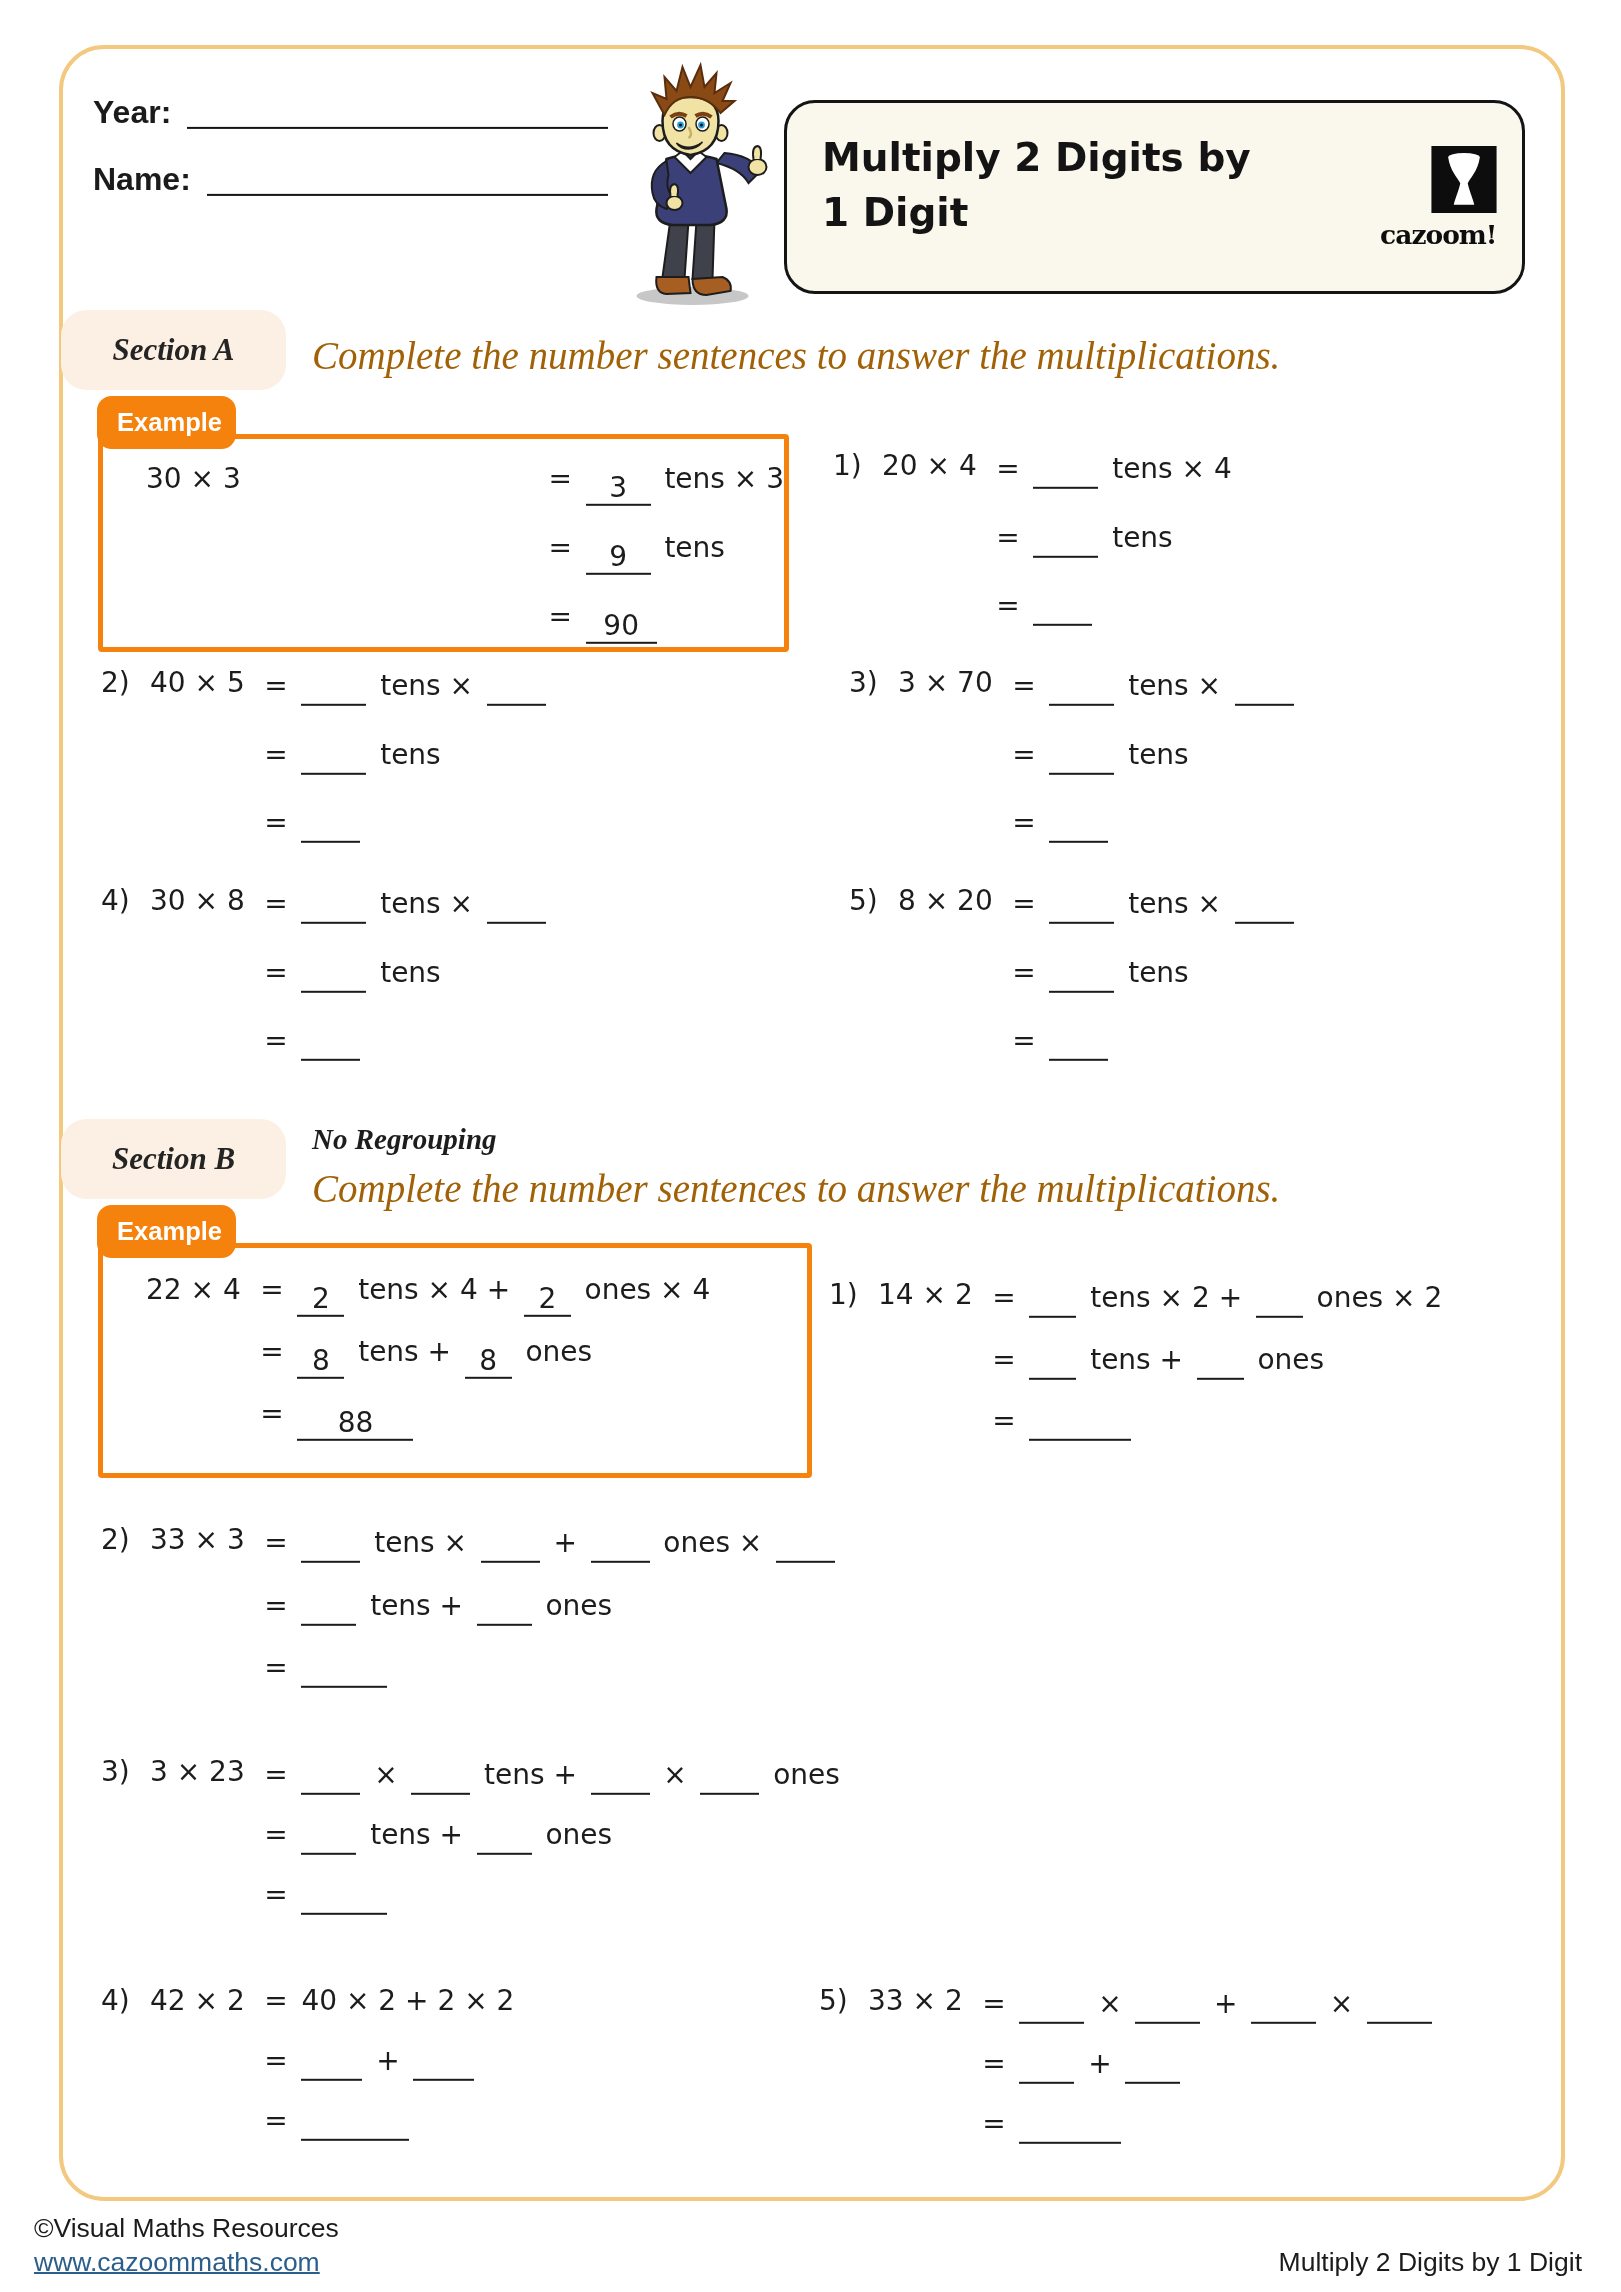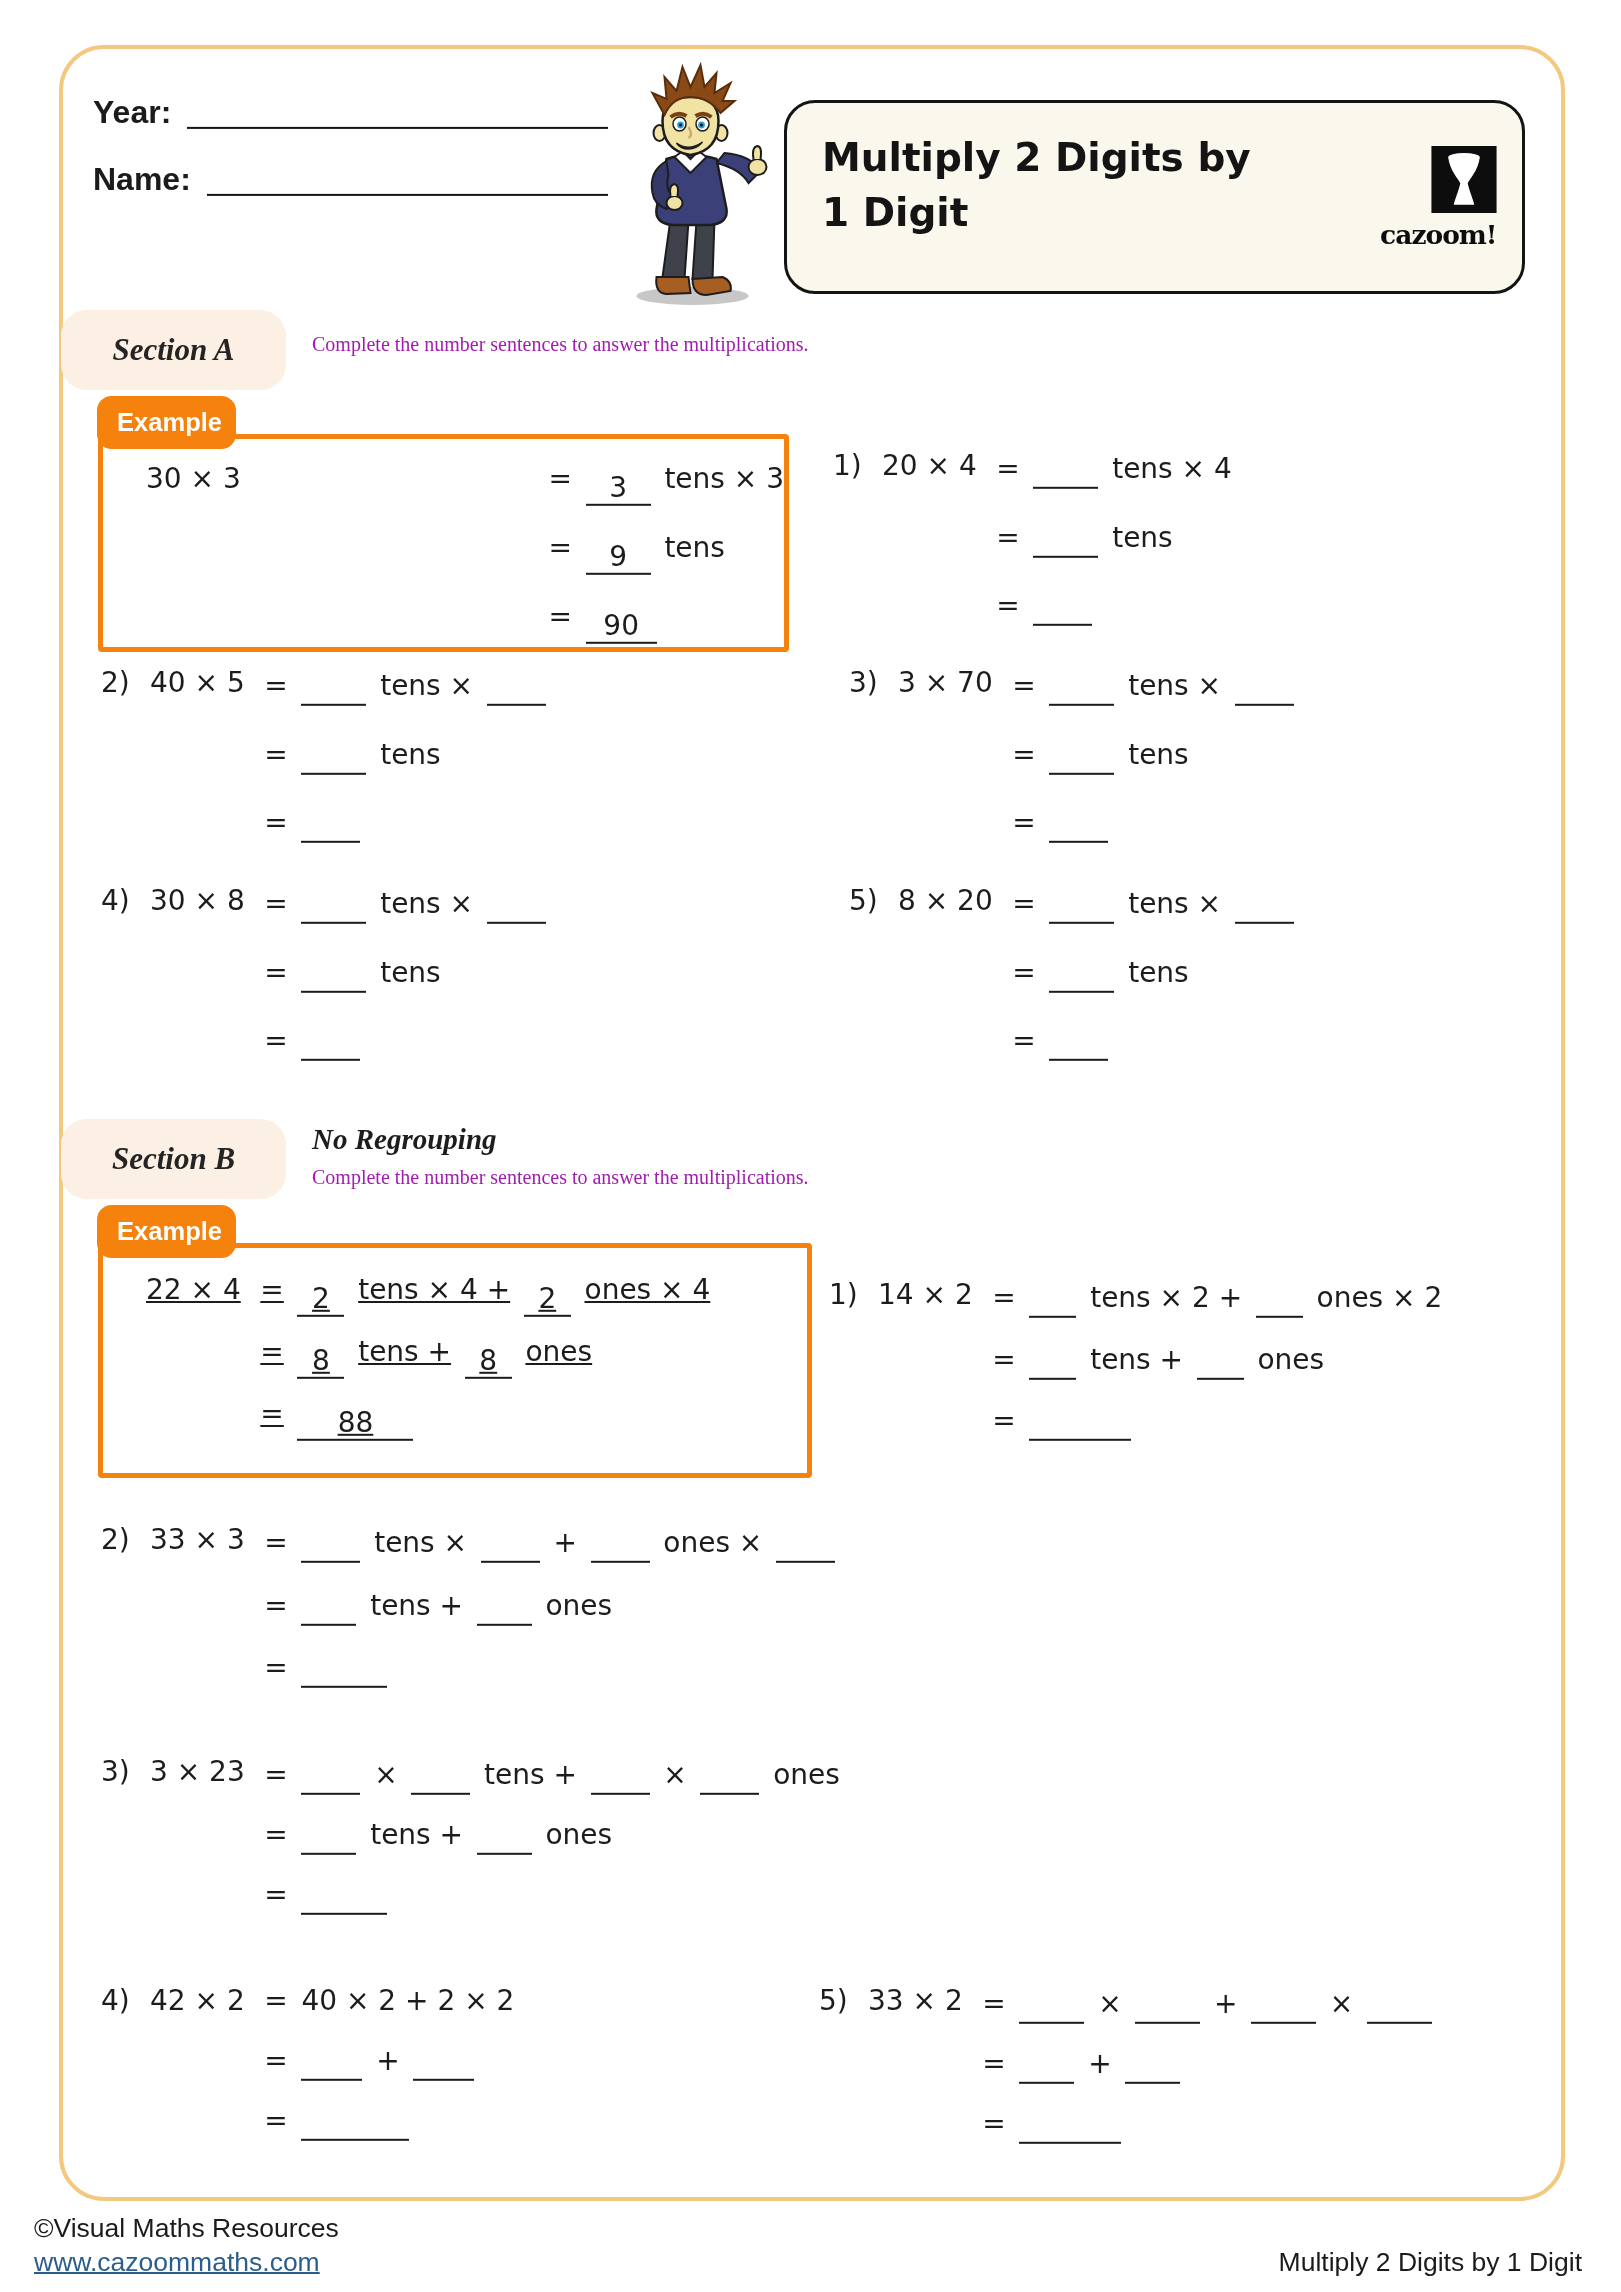--- a/index.html
+++ b/index.html
@@ -18,39 +18,39 @@
   .titlebox{position:absolute;left:784px;top:100px;width:735px;height:188px;background:#faf8ed;
             border:3.9px solid #141414;border-radius:31px;}
   .title-text{position:absolute;left:35px;top:27.4px;font-family:"DejaVu Sans",sans-serif;
               font-weight:bold;font-size:39px;line-height:55px;color:#141414;}
   .logo{position:absolute;right:25.5px;top:43px;width:131px;text-align:right;}
   .logo-word{font-family:"DejaVu Serif",serif;font-weight:bold;font-size:26.5px;letter-spacing:-1px;color:#0d0d0d;margin-top:2px;}
   
   .section-label{position:absolute;left:61px;width:225px;height:80px;background:#fcefe3;border-radius:25.5px;
                  display:flex;align-items:center;justify-content:center;
                  font-family:"Liberation Serif",serif;font-style:italic;font-weight:bold;font-size:31px;color:#242424;}
-  .instruction{position:absolute;font-family:"Liberation Serif",serif;font-size:20px;color:#a21caf;white-space:nowrap;}
+  .instruction{position:absolute;font-family:"Liberation Serif",serif;font-style:italic;font-size:39px;color:#a16207;white-space:nowrap;}
   .subtitle{position:absolute;font-family:"Liberation Serif",serif;font-style:italic;font-weight:bold;font-size:29px;color:#1d1d1d;}
   
   .exbox{position:absolute;border:5.9px solid #f5820d;background:#fff;border-radius:3.9px;}
   .extab{position:absolute;left:-5.9px;top:-43px;width:139px;height:53px;background:#f5820d;border-radius:14.7px;
          color:#fff;font-weight:bold;font-size:25.5px;display:flex;align-items:center;padding-left:20px;box-sizing:border-box;}
   
   .problem{display:flex;align-items:flex-start;font-family:"DejaVu Sans",sans-serif;font-size:28px;color:#1c1c1c;}
   .problem.abs{position:absolute;}
   .pnum{width:49px;flex:none;line-height:29px;}
   .phead{margin-right:19.6px;flex:none;white-space:nowrap;line-height:29px;}
   .plines{display:flex;flex-direction:column;}
   .pline{display:flex;align-items:baseline;column-gap:13.7px;line-height:29px;margin-bottom:var(--gap,36px);white-space:nowrap;}
   .tok{white-space:pre;}
   .blank{display:inline-flex;align-items:flex-end;justify-content:center;height:27.4px;
          border-bottom:2.9px solid #1b1b1b;transform:translateY(8.8px);flex:none;}
   .fill{line-height:1;padding-bottom:2px;}
   .exa-pad{padding:25px 0 0 43px;justify-content:space-between;}
-  .exb-pad{padding:27.4px 0 0 43px;text-decoration:underline;}
+  .exb-pad{padding:27.4px 0 0 43px;}
   
   .footer-copy{position:absolute;left:34px;top:2213px;font-size:26.5px;color:#1b1b1b;}
   .footer-link{position:absolute;left:34px;top:2247px;font-size:26.5px;color:#2b5e8c;text-decoration:underline;text-decoration-thickness:2px;}
   .footer-title{position:absolute;right:39px;top:2247px;font-size:26.5px;color:#1b1b1b;}
 </style>
 </head>
 <body>
 
 <div class="page">
   <div class="frame"></div>

